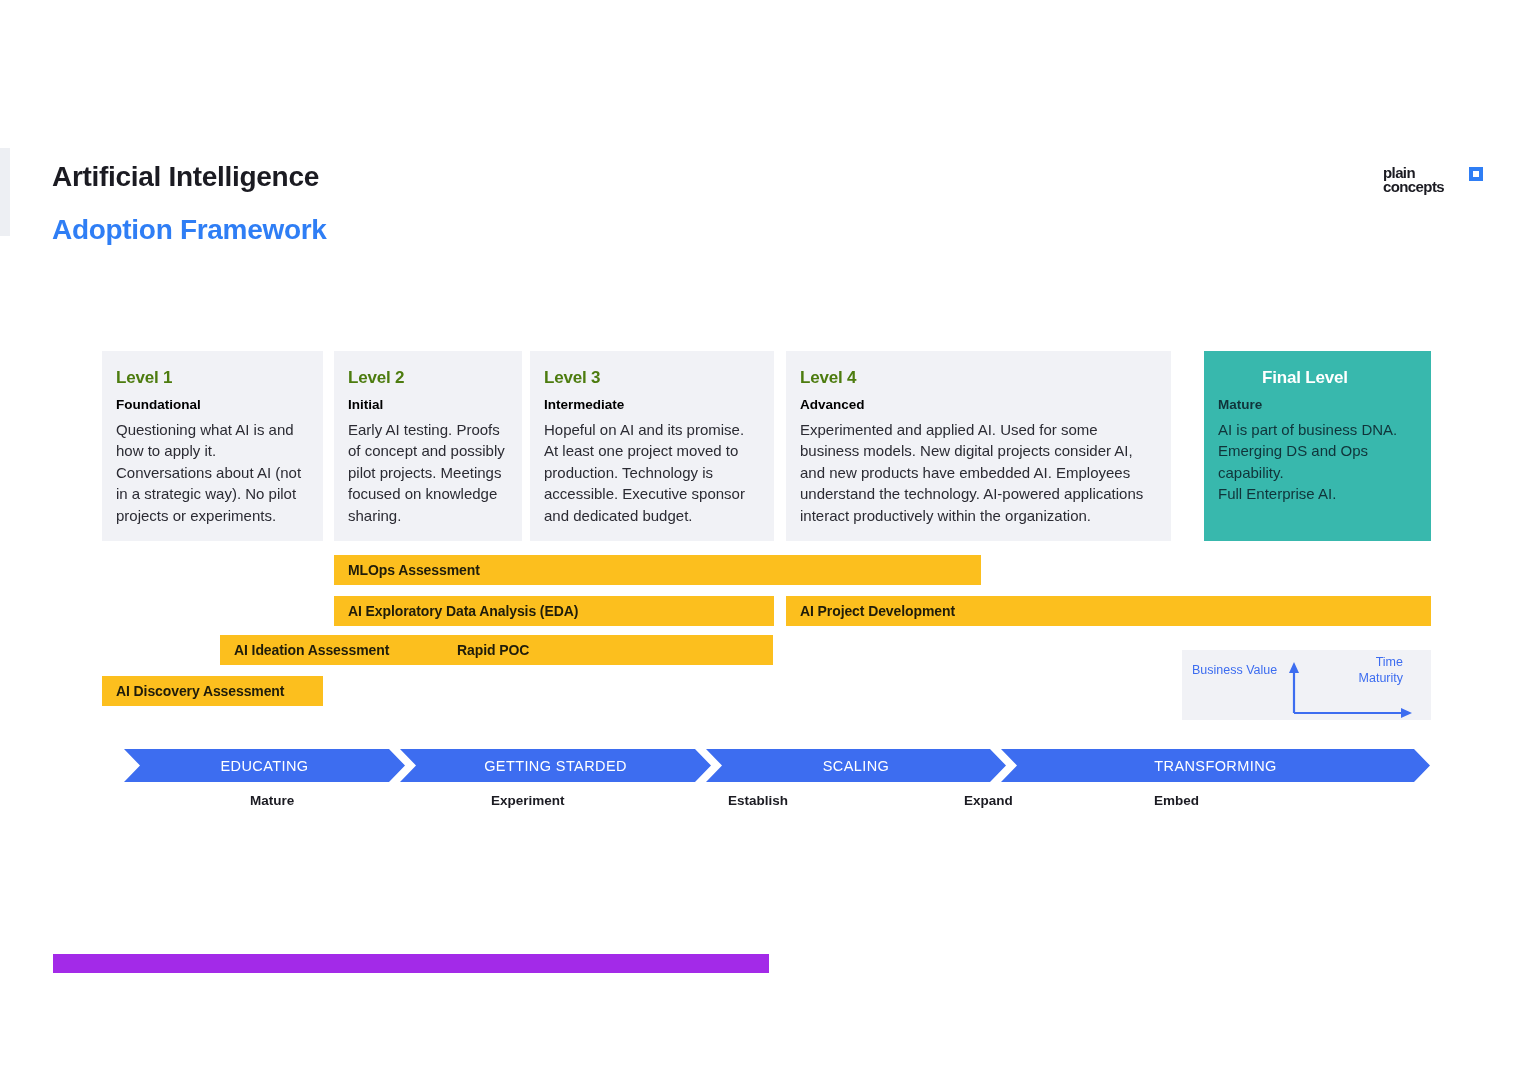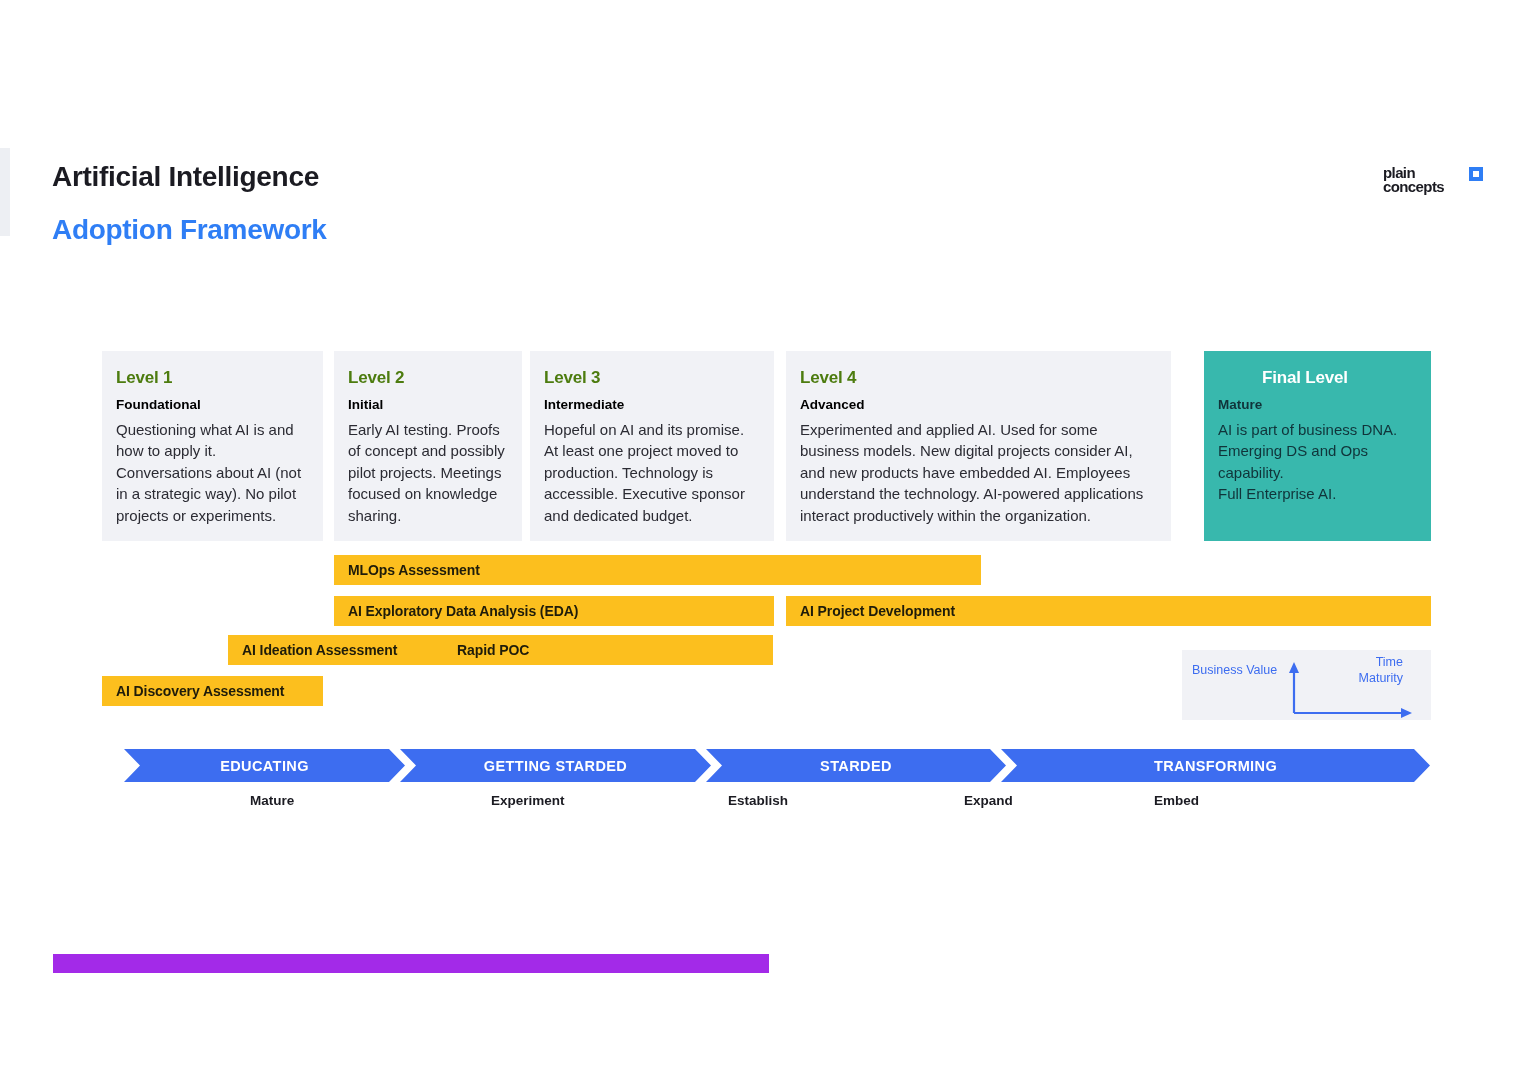--- a/index.html
+++ b/index.html
@@ -172,21 +172,21 @@
     display: flex;
     align-items: center;
     justify-content: center;
     clip-path: polygon(0 0, calc(100% - 16px) 0, 100% 50%, calc(100% - 16px) 100%, 0 100%, 16px 50%);
   }
   .phase-chevron:first-child {
     clip-path: polygon(0 0, calc(100% - 16px) 0, 100% 50%, calc(100% - 16px) 100%, 0 100%, 16px 50%);
   }
   .phase-chevron span {
     font-size: 14.5px;
-    font-weight: bold;
+    font-weight: normal;
     color: #ffffff;
     letter-spacing: 0.4px;
   }
 
   
   .stage-label {
     position: absolute;
     top: 793px;
     font-size: 13.5px;
     font-weight: bold;
@@ -256,21 +256,21 @@
 </div>
 
 <div class="service-bar" style="left:334px; width:440px; top:596px;">
   <span>AI Exploratory Data Analysis (EDA)</span>
 </div>
 
 <div class="service-bar" style="left:786px; width:645px; top:596px;">
   <span>AI Project Development</span>
 </div>
 
-<div class="service-bar" style="left:220px; width:240px; top:635px;margin-left:8px;">
+<div class="service-bar" style="left:220px; width:240px; top:635px;">
   <span>AI Ideation Assessment</span>
 </div>
 
 <div class="service-bar" style="left:443px; width:330px; top:635px;">
   <span>Rapid POC</span>
 </div>
 
 <div class="service-bar" style="left:102px; width:221px; top:676px;">
   <span>AI Discovery Assessment</span>
 </div>
@@ -288,21 +288,21 @@
 </div>
 
 <div id="phase-bar">
   <div class="phase-chevron" style="left:0px; width:281px;">
     <span>EDUCATING</span>
   </div>
   <div class="phase-chevron" style="left:276px; width:311px;">
     <span>GETTING STARDED</span>
   </div>
   <div class="phase-chevron" style="left:582px; width:300px;">
-    <span>STARDED</span>
+    <span>SCALING</span>
   </div>
   <div class="phase-chevron" style="left:877px; width:429px;">
     <span>TRANSFORMING</span>
   </div>
 </div>
 
 <span class="stage-label" style="left:250px;">Mature</span>
 <span class="stage-label" style="left:491px;">Experiment</span>
 <span class="stage-label" style="left:728px;">Establish</span>
 <span class="stage-label" style="left:964px;">Expand</span>

